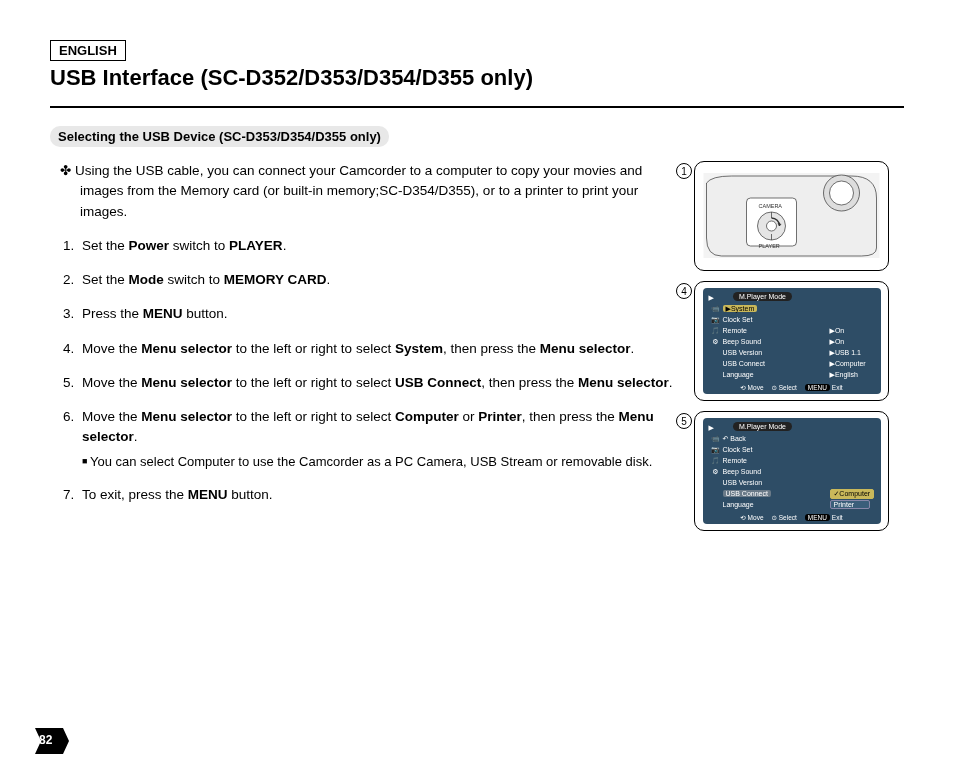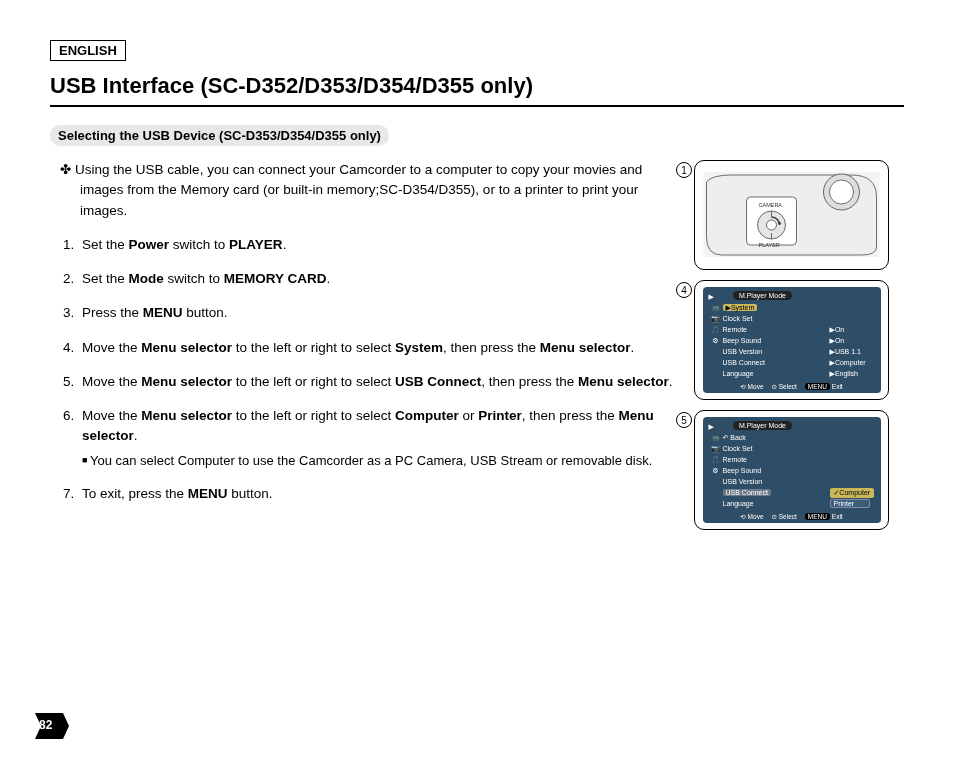--- a/index.html
+++ b/index.html
@@ -11,27 +11,27 @@
     position: relative;
     padding: 40px 50px 30px 50px;
     color: #000;
   }
   .lang-box {
     display: inline-block;
     border: 1.5px solid #000;
     padding: 2px 8px;
     font-weight: bold;
     font-size: 13px;
-    margin-bottom: 12px;
+    margin-bottom: 4px;
   }
   h1 {
     font-size: 22px;
     font-weight: bold;
     border-bottom: 2px solid #000;
-    padding-bottom: 6px;
+    padding-bottom: 15px;
     margin-bottom: 18px;
   }
   .subhead {
     display: inline-block;
     background: #e8e8e8;
     font-weight: bold;
     font-size: 13px;
     padding: 3px 8px;
     margin-bottom: 14px;
     border-radius: 10px;
@@ -93,21 +93,21 @@
   .menu-val { width:45px; text-align:left; }
   .menu-row.hl .menu-label-inner { background:#c9b85a; color:#000; border-radius:2px; padding:0 3px;}
   .menu-row.sel .menu-label-inner { background:#666; border-radius:2px; padding:0 3px;}
   .menu-footer { display:flex; justify-content:center; gap:8px; margin-top:4px; font-size:6.5px;}
   .menu-footer span.exitbtn { background:#000; border-radius:3px; padding:0 3px;}
   .submenu-val { background:#3a5e7a; border:1px solid #88a; border-radius:2px; padding:0 3px; display:inline-block; min-width:40px;}
   .submenu-val.hl { background:#c9b85a; color:#000; border-color:#c9b85a;}
   .page-num {
     position: absolute;
     left: 35px;
-    bottom: 22px;
+    bottom: 7px;
     width: 34px;
     height: 44px;
   }
   .page-num svg { position:absolute; left:0; top:0;}
   .page-num span {
     position: absolute;
     left: 4px;
     top: 5px;
     color: #fff;
     font-weight: bold;

